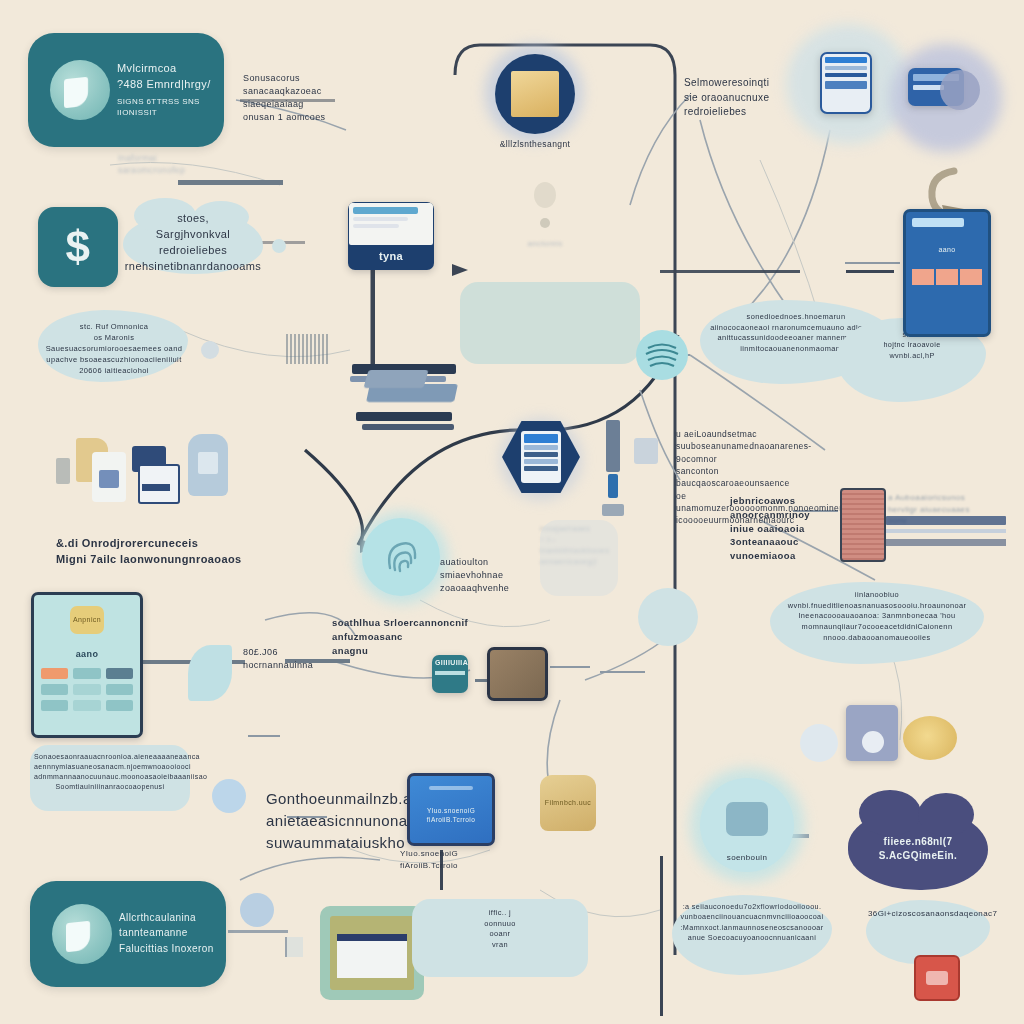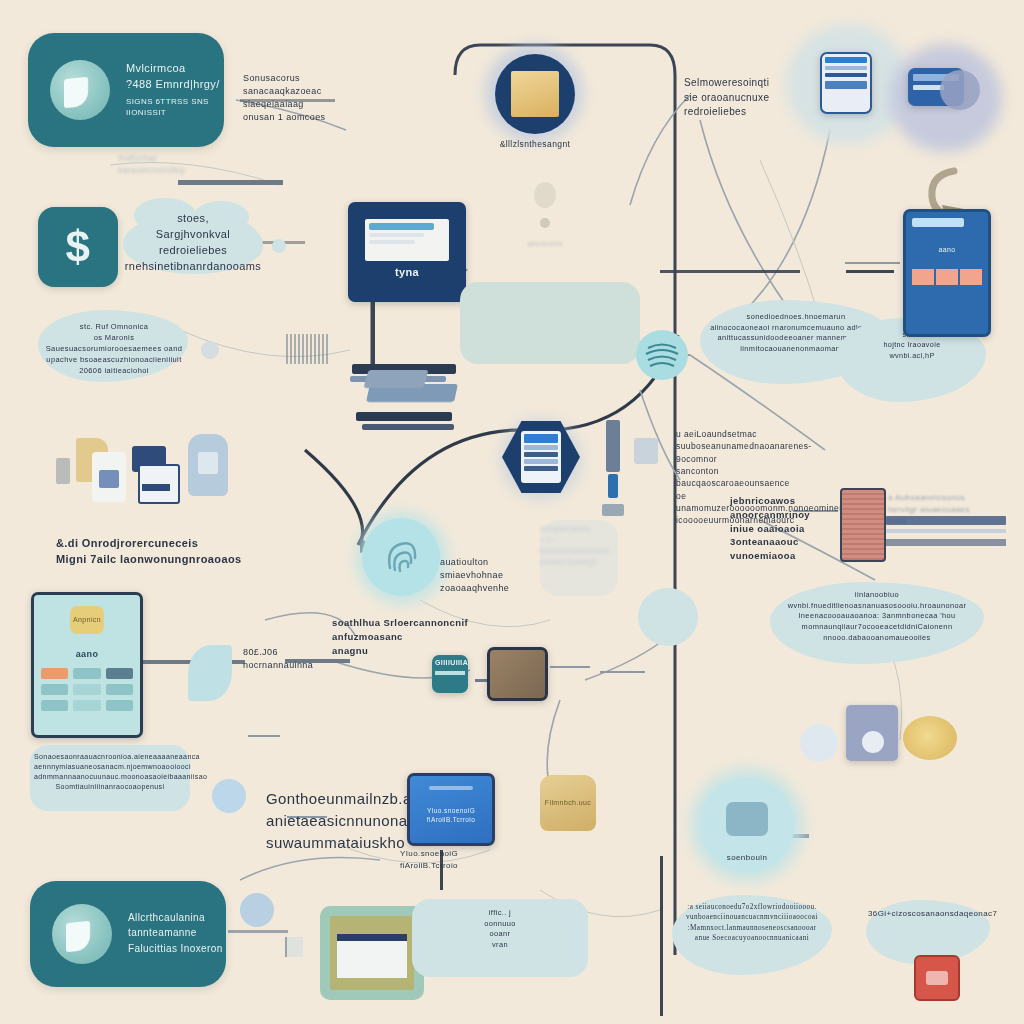--- a/index.html
+++ b/index.html
@@ -42,21 +42,21 @@
     background:radial-gradient(circle at 38% 36%,#b7ded9 0%,#8ec6c3 55%,#6fb3b2 100%);
     position:relative;overflow:hidden;
   }
   .card-teal .thumb:after{
     content:"";position:absolute;left:24%;top:30%;
     width:40%;height:48%;
     background:#f3fbfa;border-radius:3px 3px 14px 3px;
     transform:skewY(-6deg);
     filter:blur(.6px);
   }
-  .card-teal .ctext{margin-left:16px;}
+  .card-teal .ctext{margin-left:7px;}
 
   
   .cloud{
     position:absolute;
     background:#cfe2e4;
     border-radius:54% 46% 50% 52%/52% 55% 45% 48%;
     filter:blur(.4px);
     display:flex;align-items:center;justify-content:center;
   }
   .cloud:before,.cloud:after{
@@ -202,21 +202,21 @@
   <div class="haze" style="left:485px;top:44px;width:98px;height:98px;background:#b9c7df;opacity:.7;"></div>
   <div class="circnode" style="left:495px;top:54px;width:80px;height:80px;background:#1d3f6e;display:flex;align-items:center;justify-content:center;">
     <div style="width:48px;height:46px;background:linear-gradient(160deg,#f0d79a,#d9b05e);border-radius:2px;filter:blur(.4px);"></div>
   </div>
   <div class="abs ptext center" style="left:470px;top:138px;width:130px;font-size:8.5px;">&amp;lllzlsnthesangnt</div>
 
   <div class="abs circnode" style="left:534px;top:182px;width:22px;height:26px;background:#dcd6c6;opacity:.75;"></div>
   <div class="abs circnode" style="left:540px;top:218px;width:10px;height:10px;background:#cfcabb;"></div>
   <div class="abs ptext vfaint center" style="left:500px;top:238px;width:90px;font-size:8px;">anctomis</div>
 
-  <div class="dev" style="left:348px;top:202px;width:84px;height:66px;background:#1d3f6e;padding:17px;">
+  <div class="dev" style="left:348px;top:202px;width:84px;height:66px;background:#1d3f6e;padding:1px;">
     <div style="background:#f3f4f2;height:34px;border-radius:2px;padding:4px;">
       <div class="screenbar" style="background:#5fa8cf;width:86%;"></div>
       <div class="screenbar" style="background:#dfe3ea;width:72%;margin-top:3px;height:4px;"></div>
       <div class="screenbar" style="background:#dfe3ea;width:60%;margin-top:3px;height:4px;"></div>
     </div>
     <div class="ptext light center" style="font-size:11px;font-weight:700;margin-top:4px;">tyna</div>
   </div>
 
   <div class="abs" style="left:350px;top:340px;width:106px;height:100px;">
     <div style="position:absolute;left:2px;top:24px;width:104px;height:10px;background:#2b3b52;border-radius:2px;filter:blur(.4px);"></div>
@@ -426,20 +426,24 @@
     <div style="width:22px;height:22px;border-radius:50%;background:#e8edf3;margin:26px 0 0 16px;"></div>
   </div>
   <div class="abs circnode" style="left:903px;top:716px;width:54px;height:44px;background:radial-gradient(circle at 45% 45%,#f2d98f,#d9b45d);"></div>
 
   <div class="haze" style="left:690px;top:768px;width:114px;height:114px;background:#bfe3e6;opacity:.8;"></div>
   <div class="circnode" style="left:700px;top:778px;width:94px;height:94px;background:#c3e4e8;">
     <div style="width:42px;height:34px;background:#8cb6c6;border-radius:7px;margin:24px 0 0 26px;filter:blur(.6px);"></div>
   </div>
   <div class="abs ptext center" style="left:700px;top:852px;width:94px;font-size:8px;">soenbouin</div>
 
+  <div class="cloud" style="left:848px;top:808px;width:140px;height:82px;background:#4a4e7e;border-radius:50% 50% 48% 52%/48% 52% 50% 50%;">
+    <div class="inner ptext light center b" style="font-size:10px;">fiieee.n68nl(7
+S.AcGQimeEin.</div>
+  </div>
 
   <div class="card-teal abs" style="left:30px;top:881px;width:196px;height:106px;">
     <div class="thumb"></div>
     <div class="ctext">
       <div class="ptext light" style="font-size:10px;">Allcrthcaulanina</div>
       <div class="ptext light" style="font-size:10px;">tannteamanne</div>
       <div class="ptext light" style="font-size:10px;margin-top:2px;">Falucittias Inoxeron</div>
     </div>
   </div>
 
@@ -452,21 +456,21 @@
     </div>
   </div>
 
   <div class="rrect" style="left:412px;top:899px;width:176px;height:78px;background:#cfe2e4;"></div>
   <div class="abs ptext center" style="left:416px;top:908px;width:168px;font-size:7.4px;">iffic.. j
 oonnuuo
 ooanr
 vran</div>
 
   <div class="blob" style="left:672px;top:895px;width:160px;height:80px;"></div>
-  <div class="abs ptext center" style="left:676px;top:902px;width:152px;font-size:7.2px;font-family:Liberation Serif, serif;">:a seiiauconoedu7o2xflowriodooiiooou.
+  <div class="abs ptext center" style="left:676px;top:902px;width:152px;font-size:7.2px;">:a seiiauconoedu7o2xflowriodooiiooou.
 vunboaenciinouancuacnmvnciiioaoocoai
 :Mamnxoct.lanmaunnoseneoscsanoooar
 anue Soecoacuyoanoocnnuanicaani</div>
 
   <div class="blob" style="left:866px;top:900px;width:124px;height:64px;"></div>
   <div class="abs ptext center" style="left:868px;top:908px;width:120px;font-size:8px;">36Gi+cizoscosanaonsdaqeonac7</div>
 
   <div class="abs" style="left:914px;top:955px;width:42px;height:42px;background:#d7564a;border-radius:6px;border:2px solid #a9392f;filter:blur(.4px);">
     <div style="width:22px;height:14px;background:#f3c7c2;border-radius:3px;margin:14px auto 0 auto;opacity:.85;"></div>
   </div>

